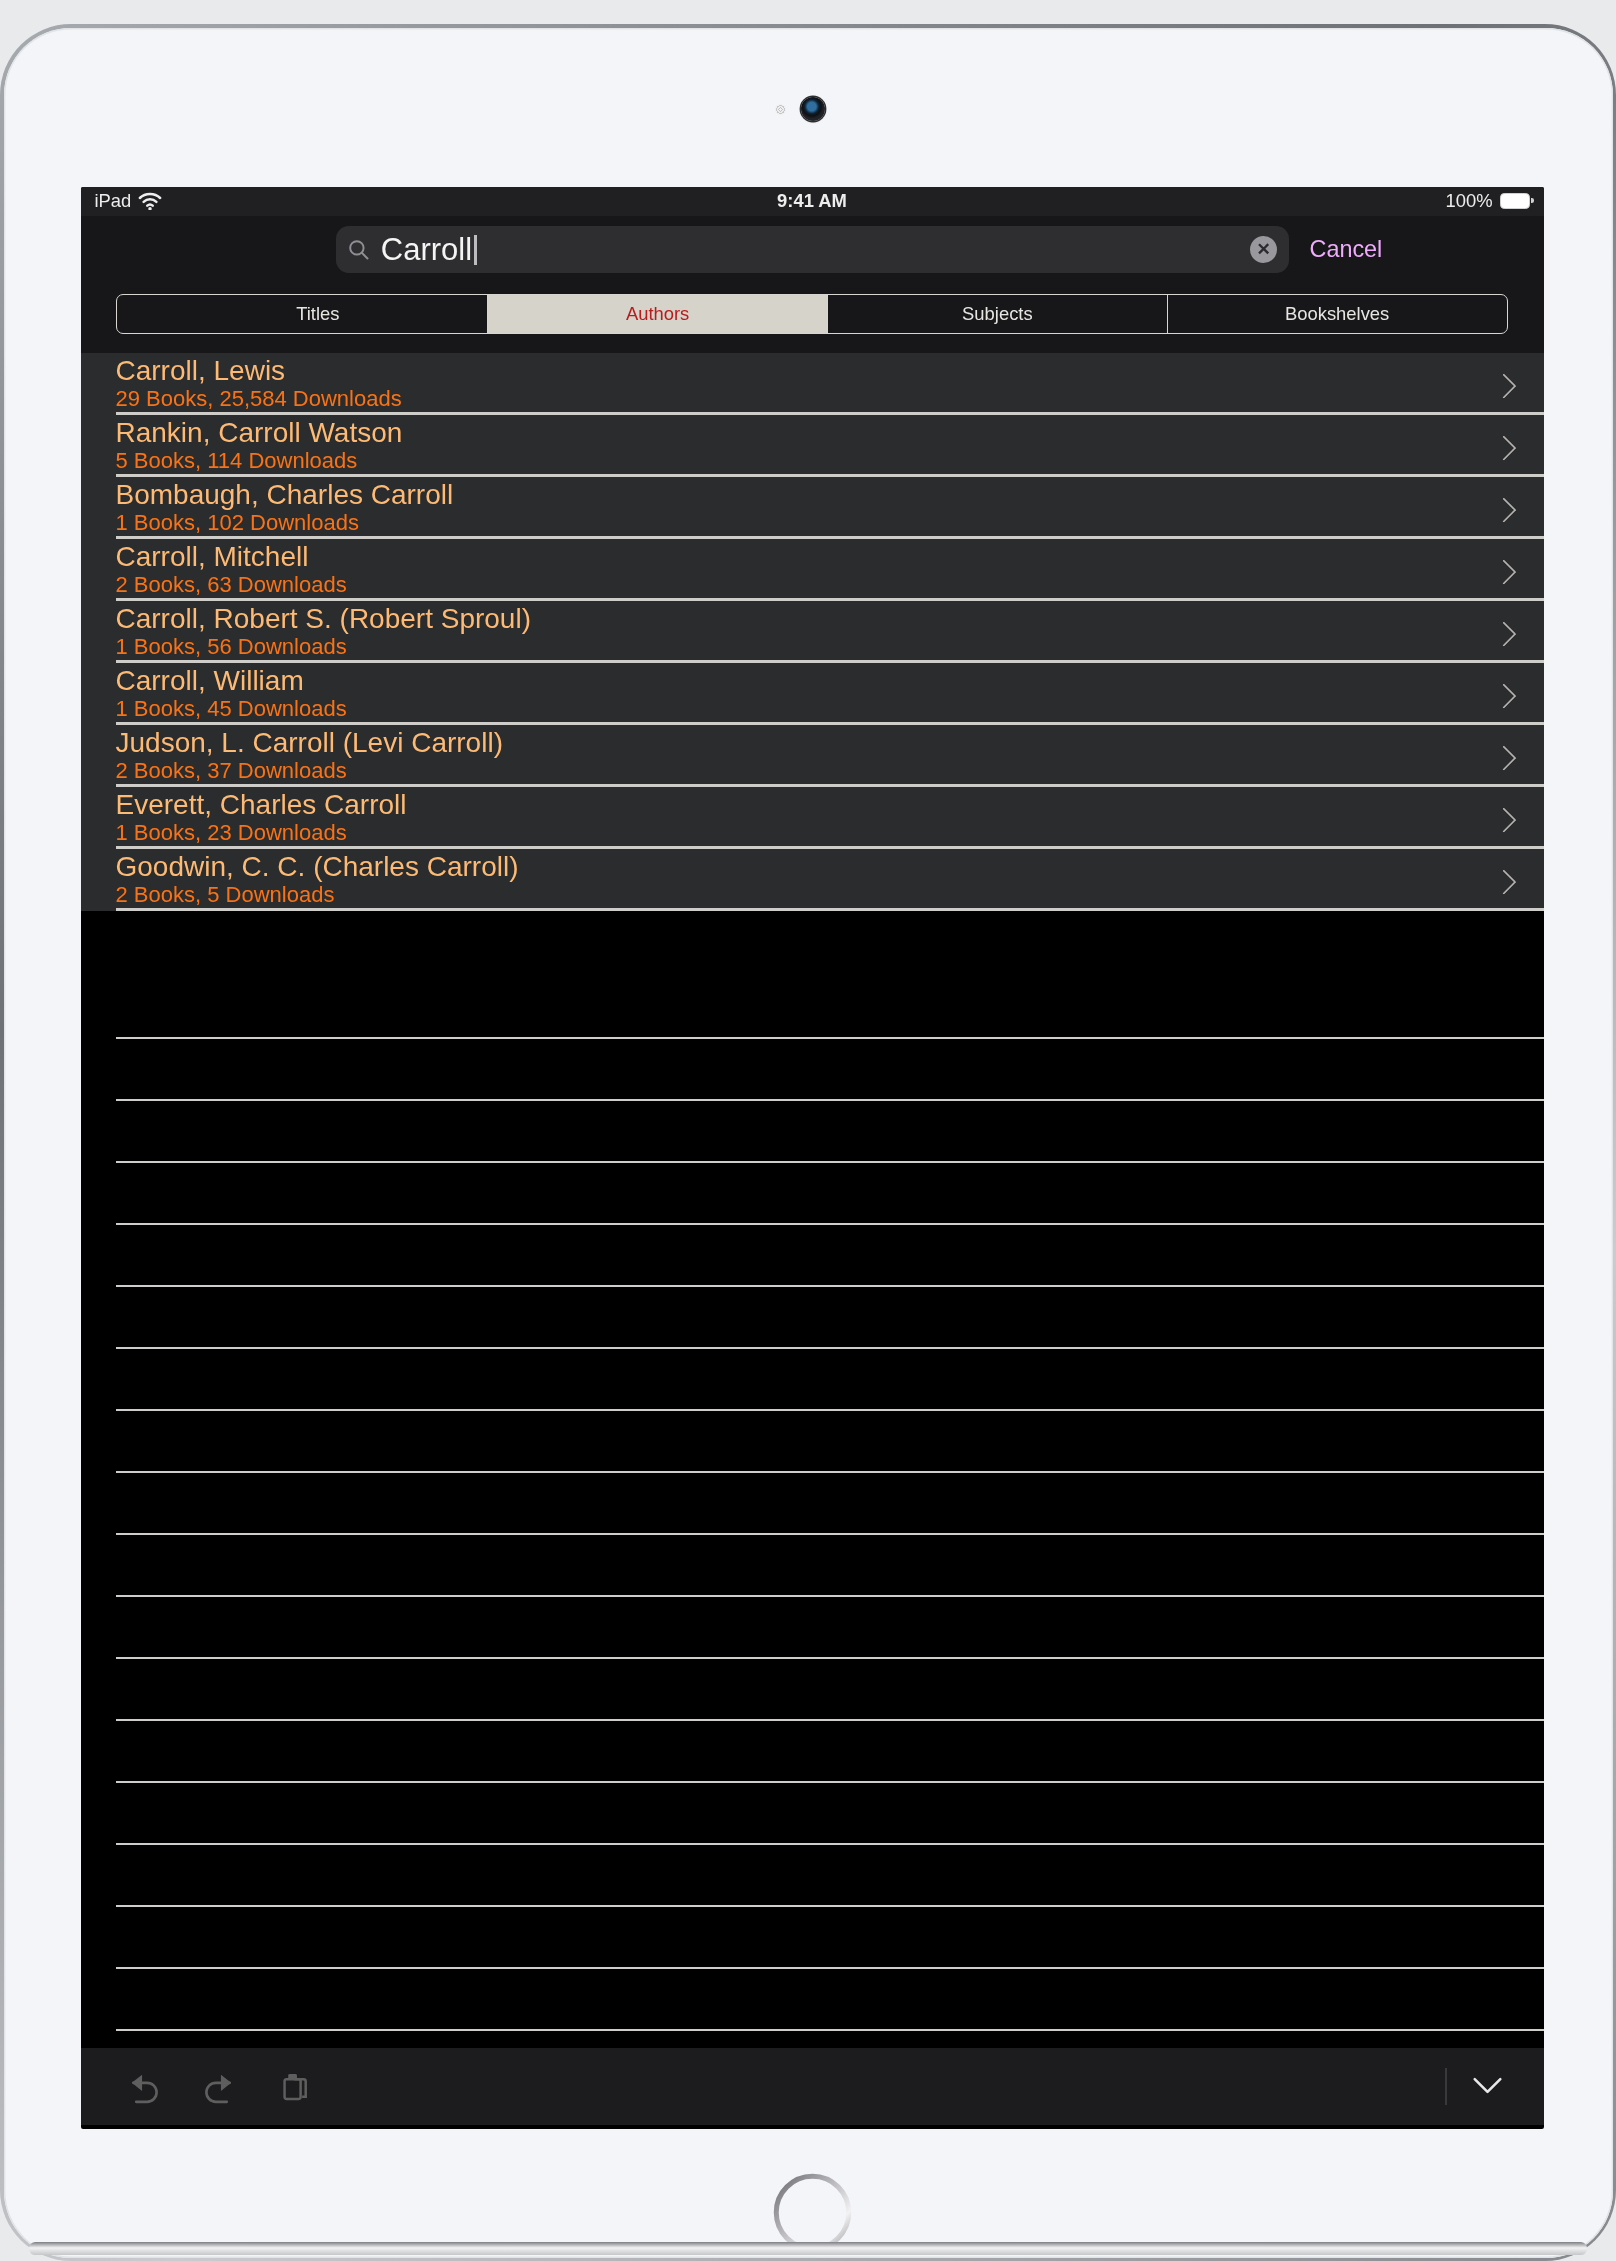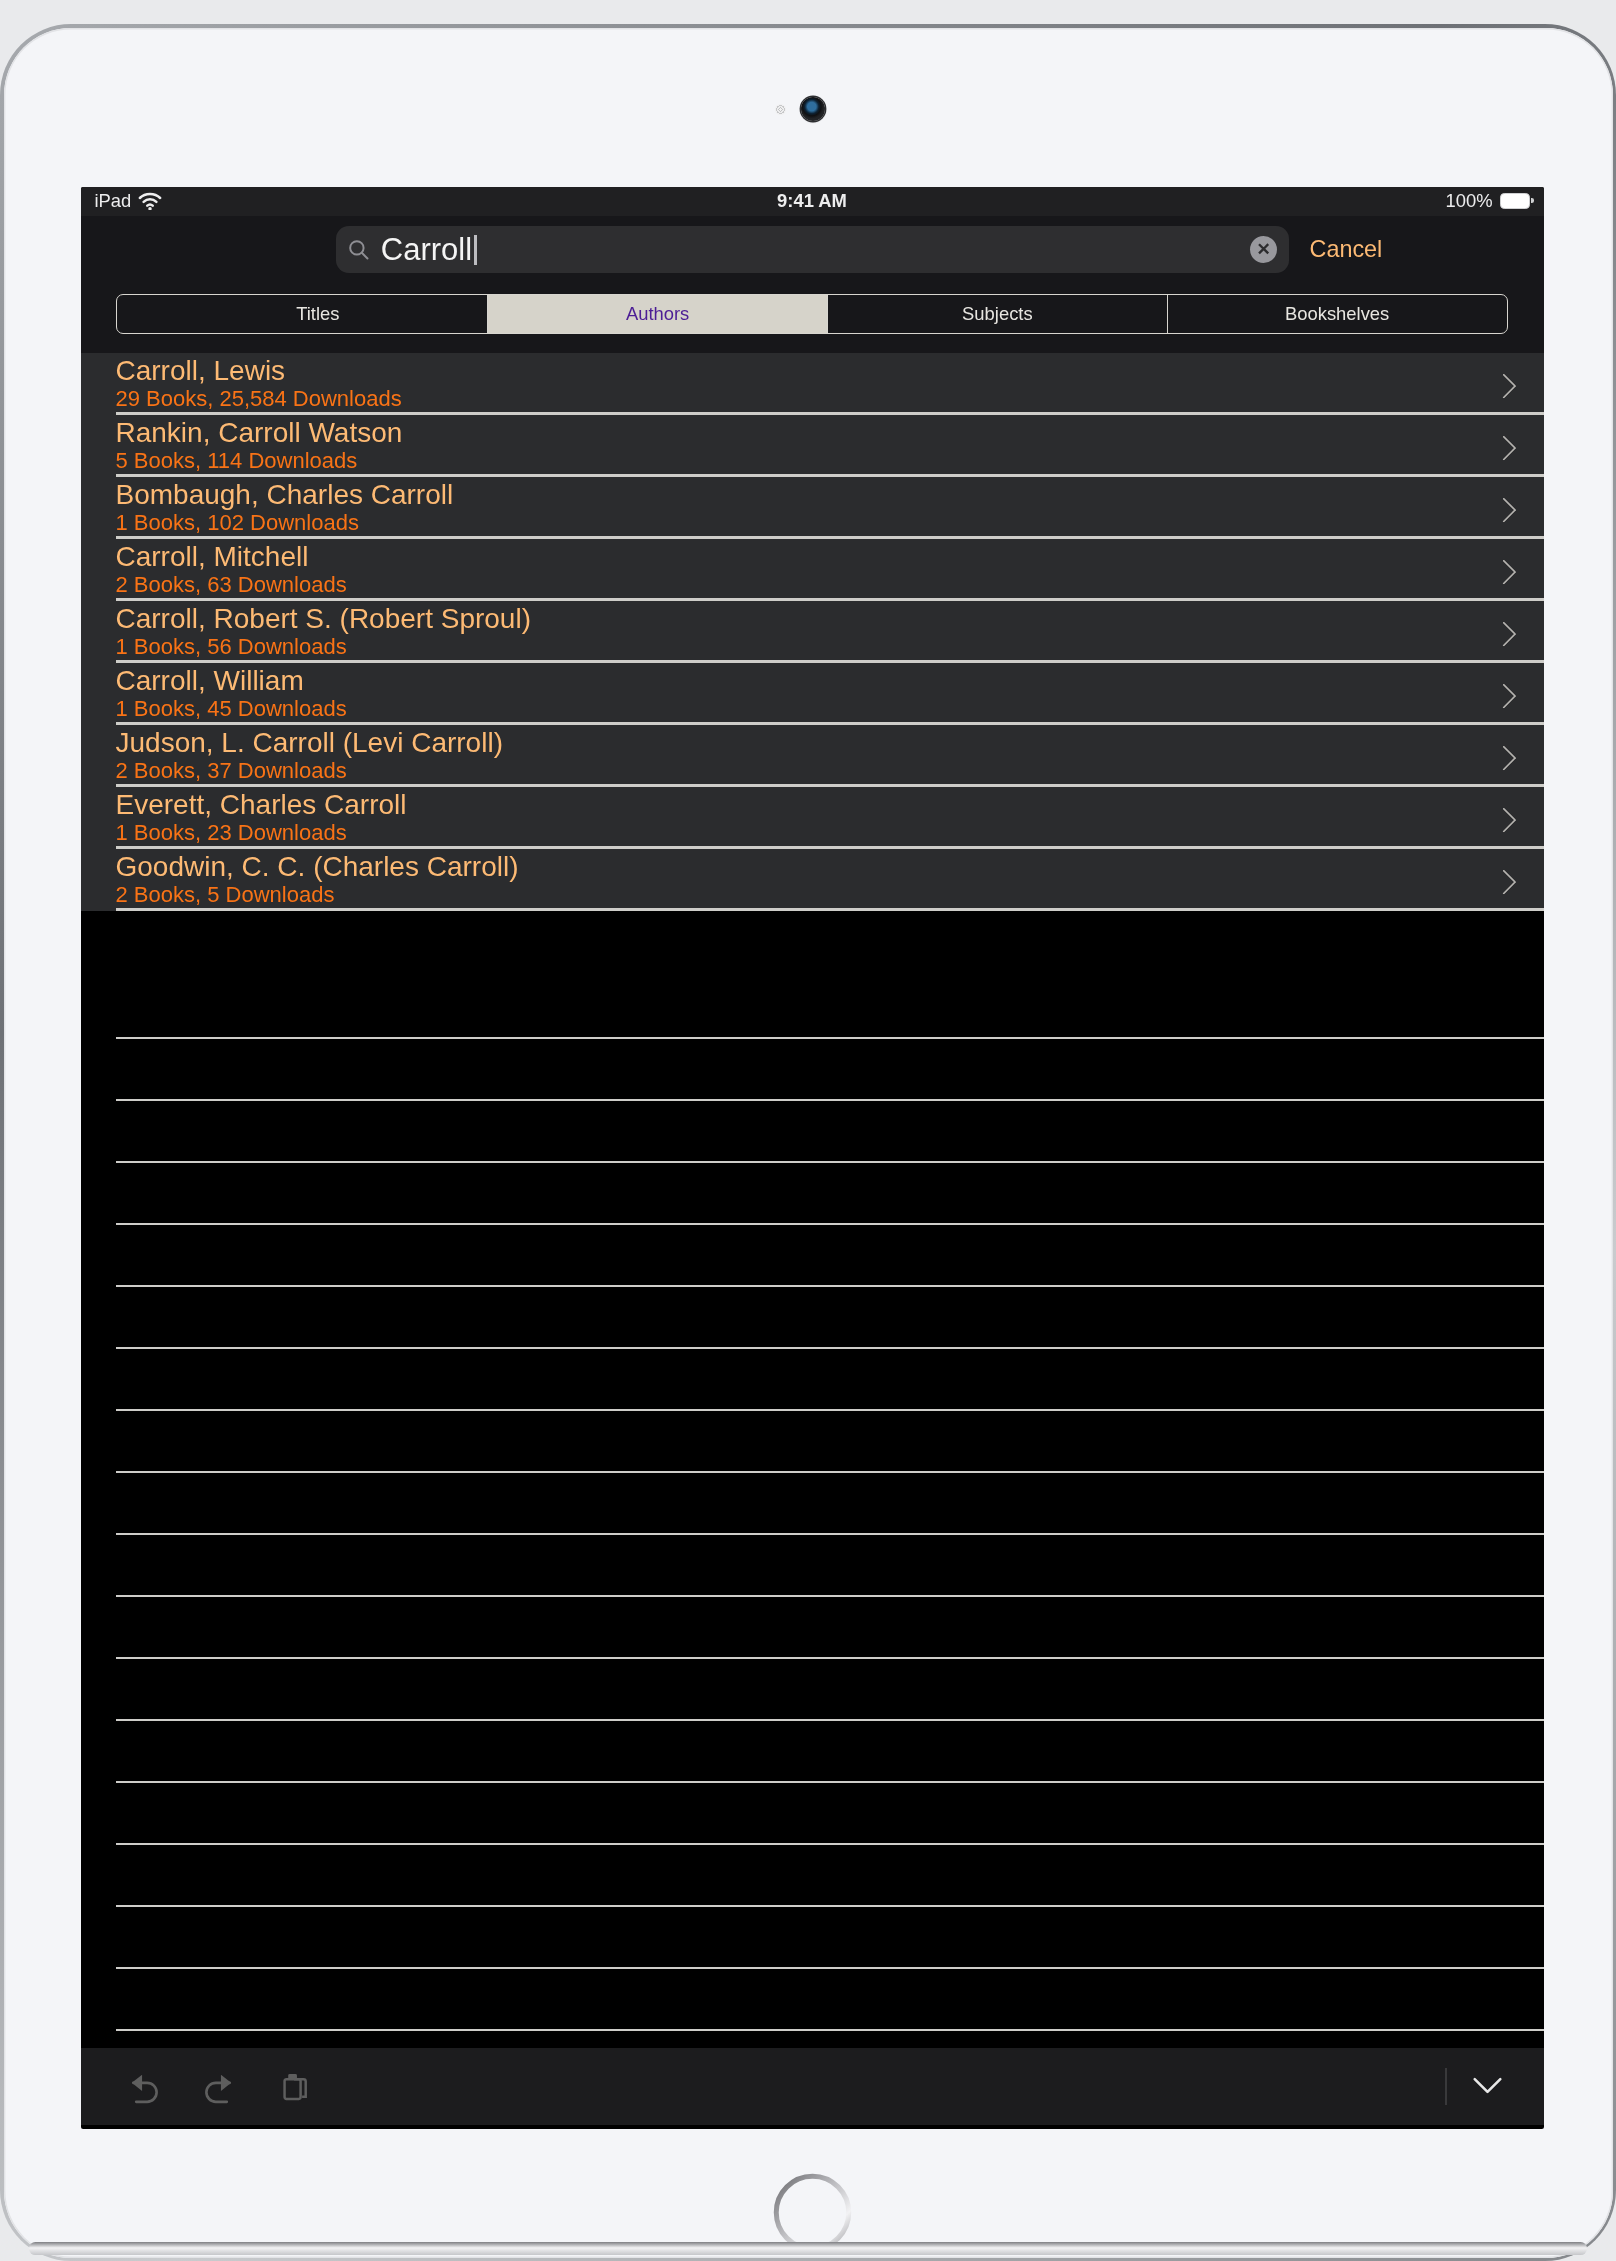--- a/index.html
+++ b/index.html
@@ -33,28 +33,28 @@
   
   .header{position:absolute;left:0;top:29px;width:100%;height:137px;background:var(--header-bg,#17171a);}
   .search-row{position:absolute;left:255px;right:0;top:10.6px;height:47px;display:flex;align-items:center;}
   .search-field{width:953px;height:47px;border-radius:12.8px;background:#2e2e30;display:flex;
     align-items:center;box-sizing:border-box;padding:0 11.3px;}
   .search-text{font-size:31px;color:#f4f4f4;margin-left:10px;}
   .cursor{width:2.8px;height:30px;background:#bcbcc0;margin-left:2.1px;}
   .sf-spacer{flex:1;}
   .clear-btn{width:27px;height:27px;border-radius:50%;background:#98989d;color:#2c2c2e;
     display:flex;align-items:center;justify-content:center;font-size:17px;font-weight:bold;}
-  .cancel{font-size:23.4px;color:#fdba74;margin-left:21px;}
+  .cancel{font-size:23.4px;color:#f0abfc;margin-left:21px;}
   
   .segmented{position:absolute;left:35px;top:78px;width:1392px;height:40px;display:flex;
     border:1.4px solid #d8d6d0;border-radius:7px;overflow:hidden;box-sizing:border-box;padding-left:32px;}
   .segment{flex:1;display:flex;align-items:center;justify-content:center;font-size:18.4px;
     color:#e8e6e1;background:transparent;border-left:1.4px solid #d8d6d0;}
   .segment:first-child{border-left:none;}
-  .segment.selected{background:var(--selected-tab-bg,#d6d3ca);color:#4c1d95;}
+  .segment.selected{background:var(--selected-tab-bg,#d6d3ca);color:#b91c1c;}
   
   .list{position:absolute;left:0;top:166px;width:100%;}
   .row{height:62px;background:var(--row-bg,#2b2c2e);position:relative;display:flex;flex-direction:column;
     justify-content:center;box-sizing:border-box;padding-left:35px;gap:3.5px;}
   .row::after{content:"";position:absolute;left:35px;right:0;bottom:0;height:2.1px;
     background:var(--separator,#cecdc9);}
   .row-title{font-size:28px;color:#fdba74;line-height:1;}
   .row-sub{font-size:22px;color:#f97316;line-height:1;}
   .chev{position:absolute;right:31px;top:24px;width:15.6px;height:15.6px;
     border-top:2.8px solid #b5b3af;border-right:2.8px solid #b5b3af;transform:rotate(45deg);border-radius:1.4px;}

